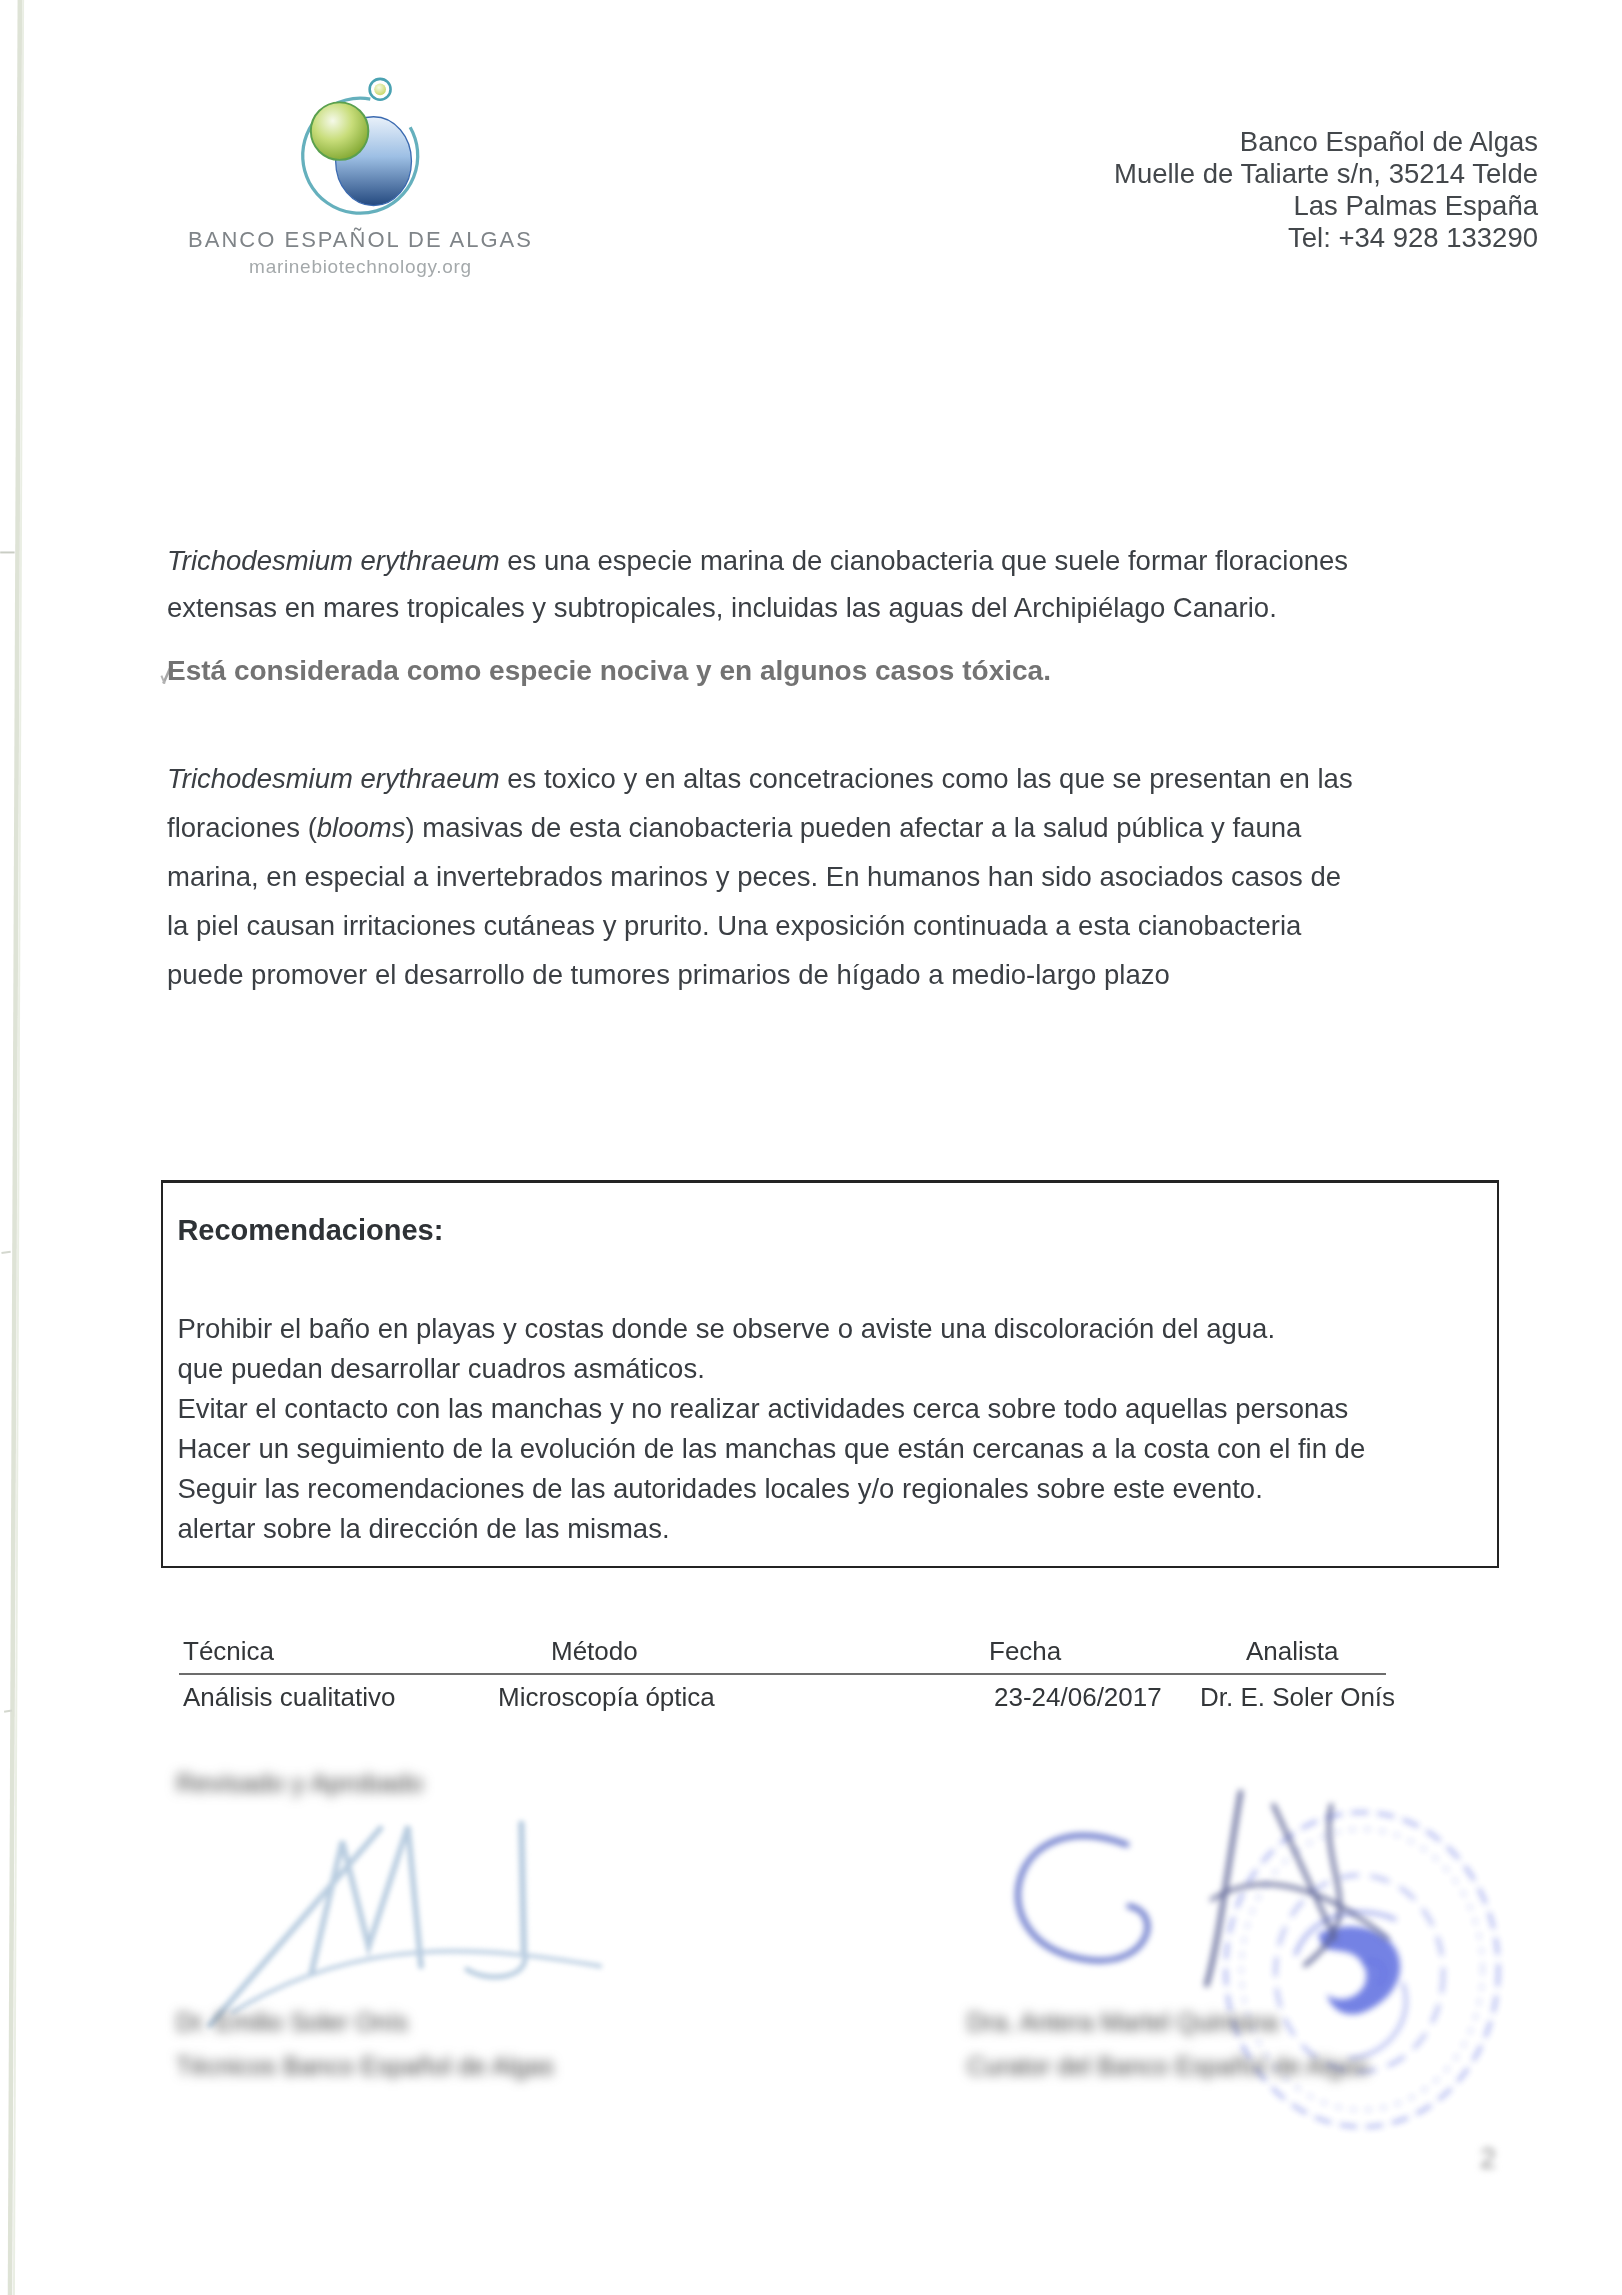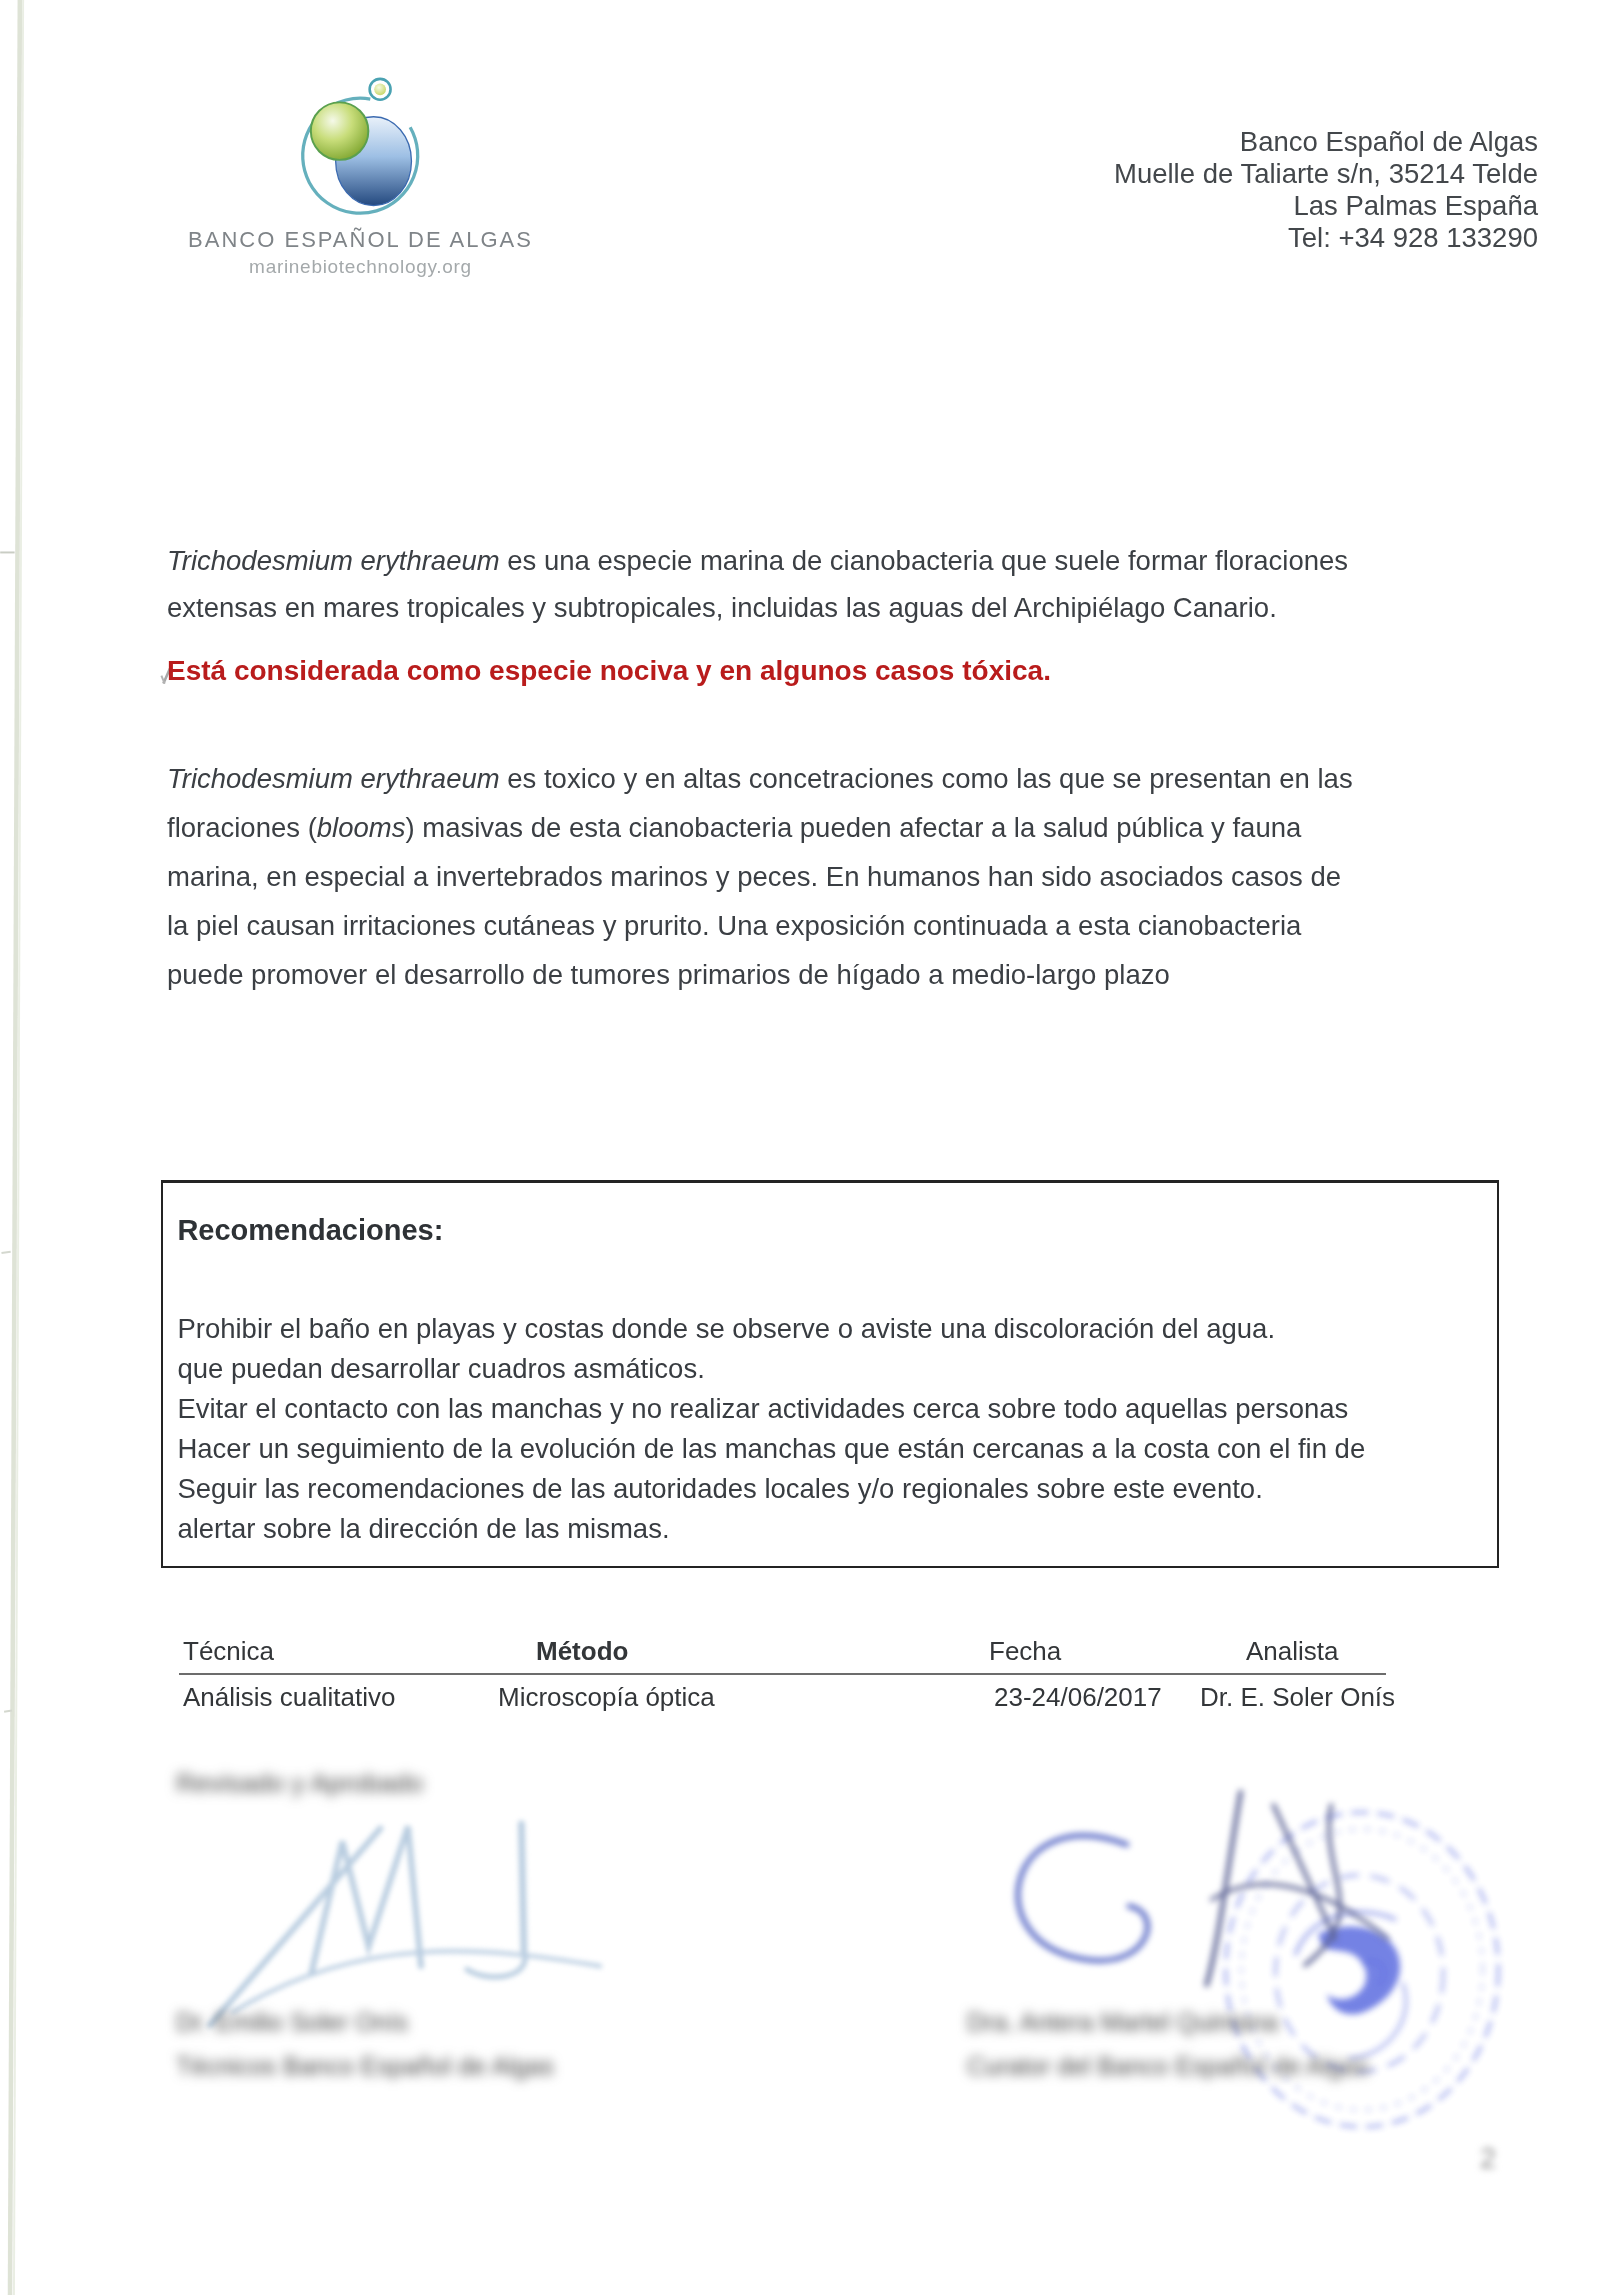--- a/index.html
+++ b/index.html
@@ -17,38 +17,38 @@
   .logo-block{left:177px;top:71px;width:367px;text-align:center;}
   .logo-graphic{display:block;margin:0 auto;}
   .logo-title{margin-top:6.6px;font-size:22px;letter-spacing:2px;color:#7f8488;white-space:nowrap;}
   .logo-sub{margin-top:3.9px;font-size:19px;letter-spacing:0.7px;color:#a4a9ab;white-space:nowrap;}
   .addr{right:85px;top:126px;text-align:right;font-size:27.5px;line-height:32px;color:#43474b;}
 
   
   .para{left:167px;font-size:27.5px;line-height:47px;}
   .p2{line-height:49px;}
   .tline{white-space:nowrap;}
-  .bold-note{left:167px;top:655px;font-size:28px;font-weight:700;color:#b91c1c;white-space:nowrap;}
+  .bold-note{left:167px;top:655px;font-size:28px;font-weight:700;color:#737373;white-space:nowrap;}
 
   
   .recbox{
     left:161px;top:1180px;width:1338px;height:388px;
     border:2px solid #232323;border-top-width:3.3px;
     box-sizing:border-box;
     padding-left:42px;
   }
   .rec-heading{position:absolute;left:14.4px;top:31px;font-size:29px;font-weight:700;color:#2e3236;white-space:nowrap;}
   .rec-lines{position:absolute;left:14.4px;top:126px;font-size:27.5px;line-height:40px;color:#383c41;}
 
   
   .atable{left:167px;top:1636px;width:1203px;font-size:26px;color:#333639;margin-left:16px;}
   .atable .hrow{position:relative;height:37px;}
   .atable .drow{position:relative;height:33px;margin-top:9.2px;}
   .atable span{position:absolute;top:0;white-space:nowrap;}
-  .h1{left:0;}   .h2{left:353px;font-weight:bold;}  .h3{left:806px;} .h4{left:1063px;}
+  .h1{left:0;}   .h2{left:368px;}  .h3{left:806px;} .h4{left:1063px;}
   .c1{left:0;}   .c2{left:315px;}  .c3{left:811px;} .c4{left:1017px;}
   .atable .rule{position:absolute;left:-3.9px;top:37px;width:1207px;height:0;border-top:2px solid #6c6c6c;}
 
   
   .blurtext{color:#454545;filter:blur(5.2px);white-space:nowrap;}
   .revised{left:176px;top:1768px;font-size:26px;color:#3f3f3f;filter:blur(5.9px);}
   .cap{font-size:25px;}
   .sig-left{left:164px;top:1812px;filter:blur(2.6px);}
   .sig-right{left:964px;top:1767px;filter:blur(3.3px);}
   .stamp{left:1198px;top:1786px;filter:blur(3.3px);opacity:.92;}

